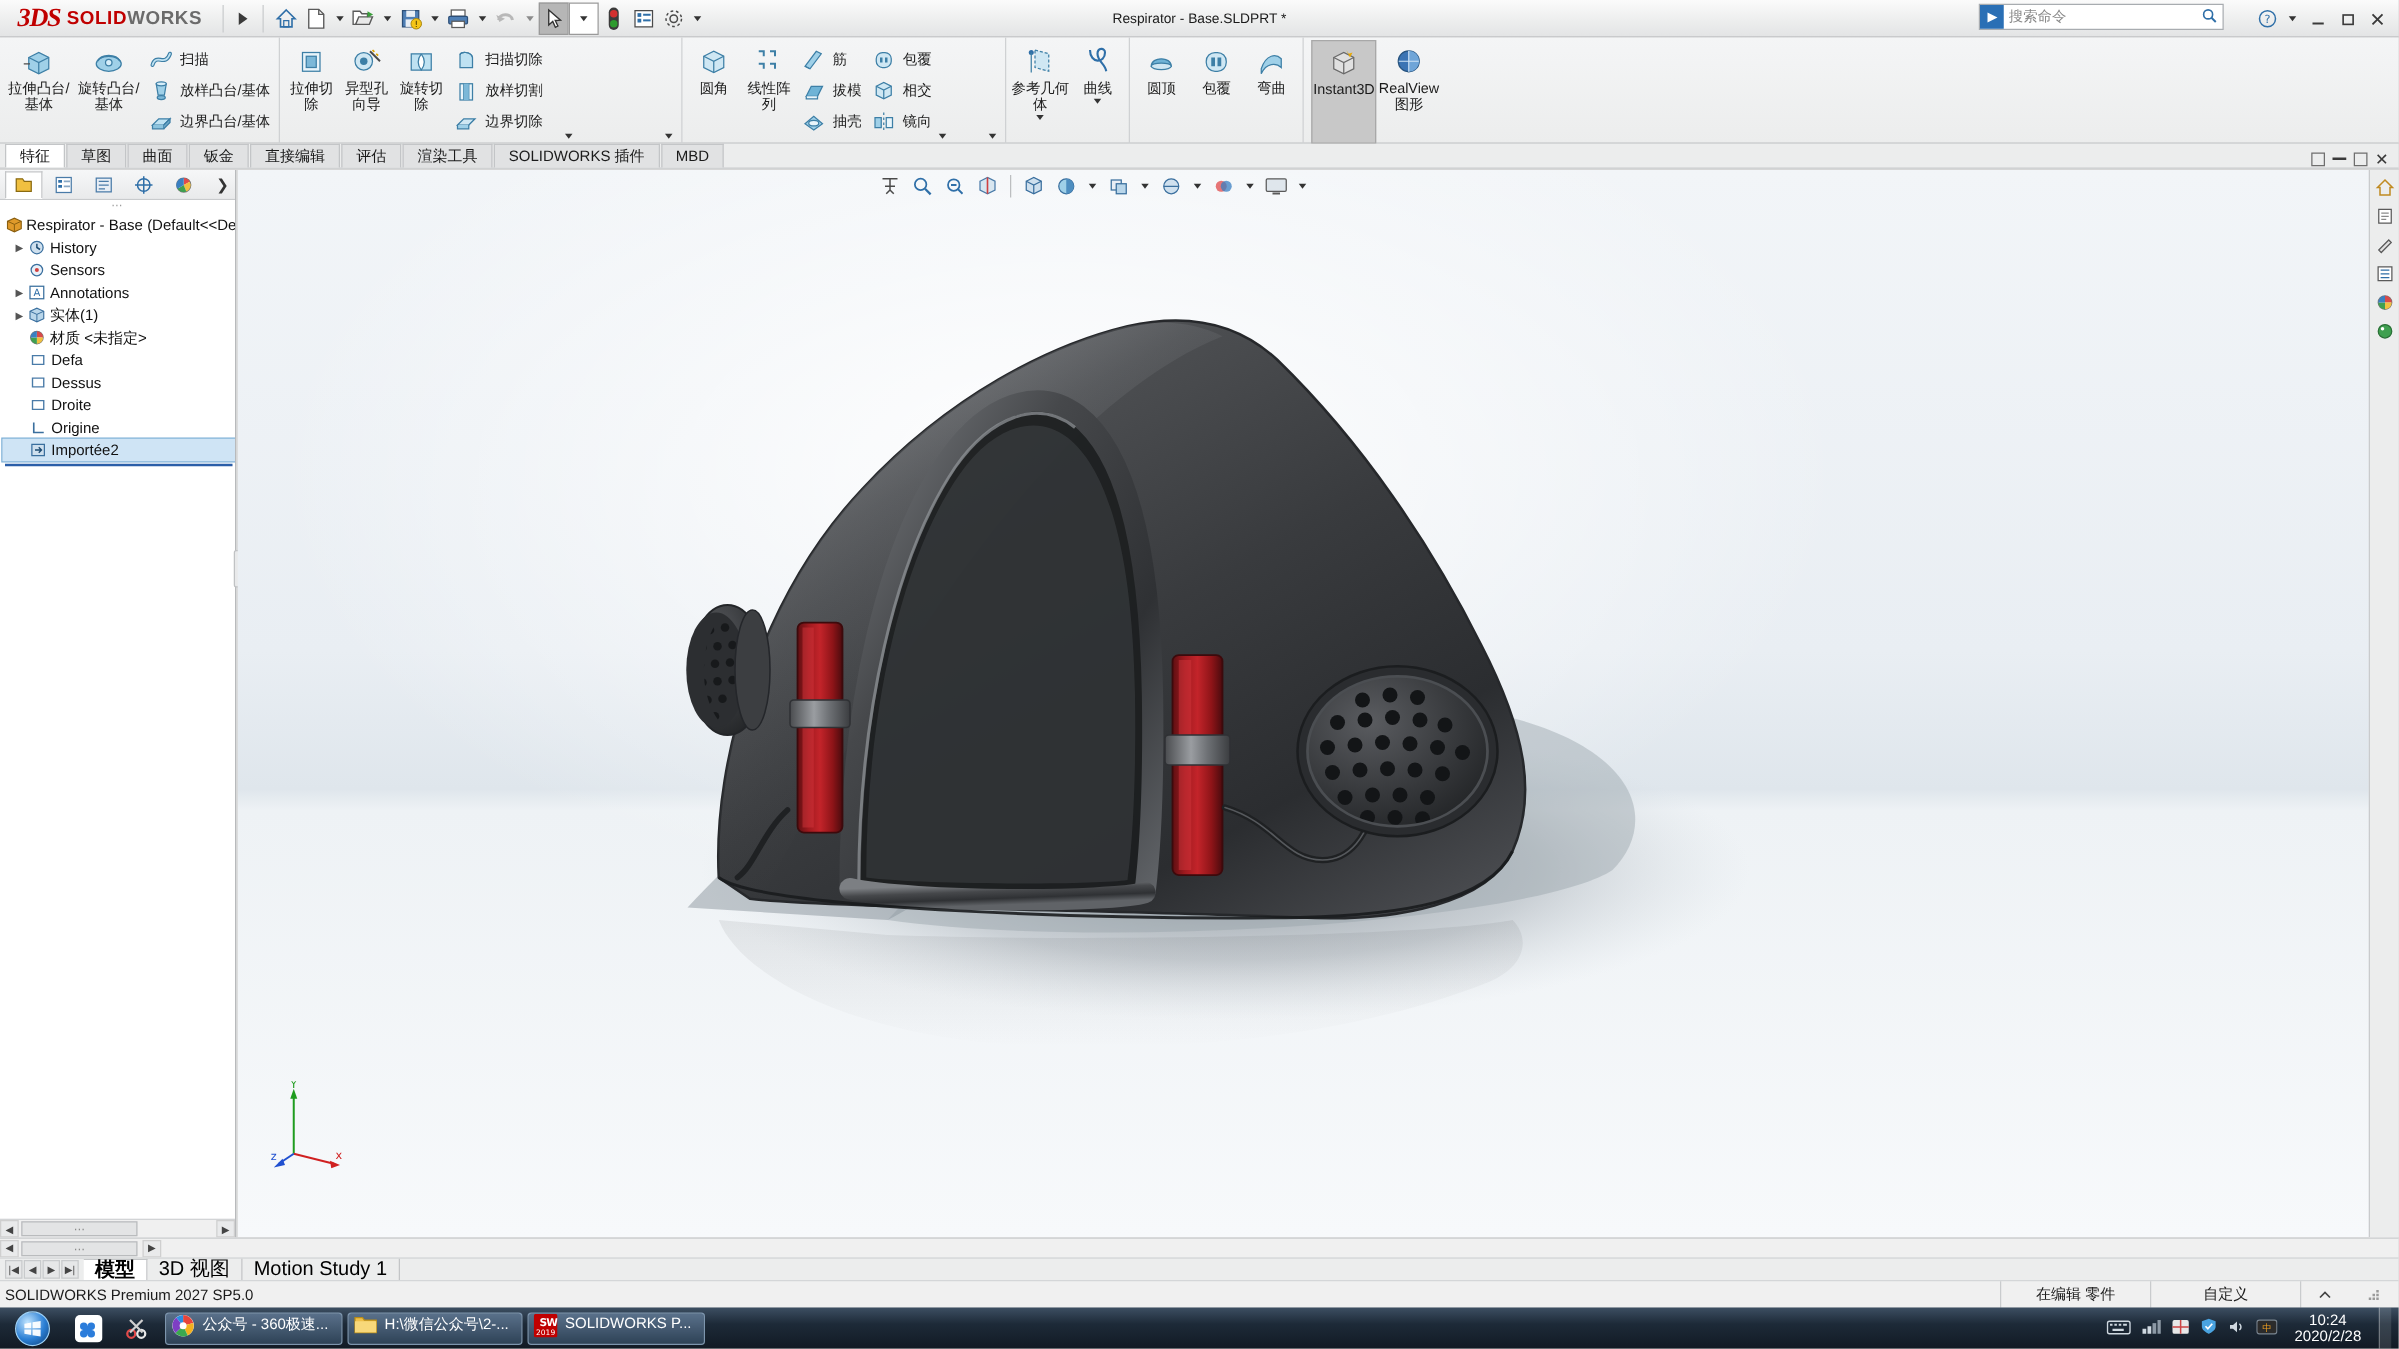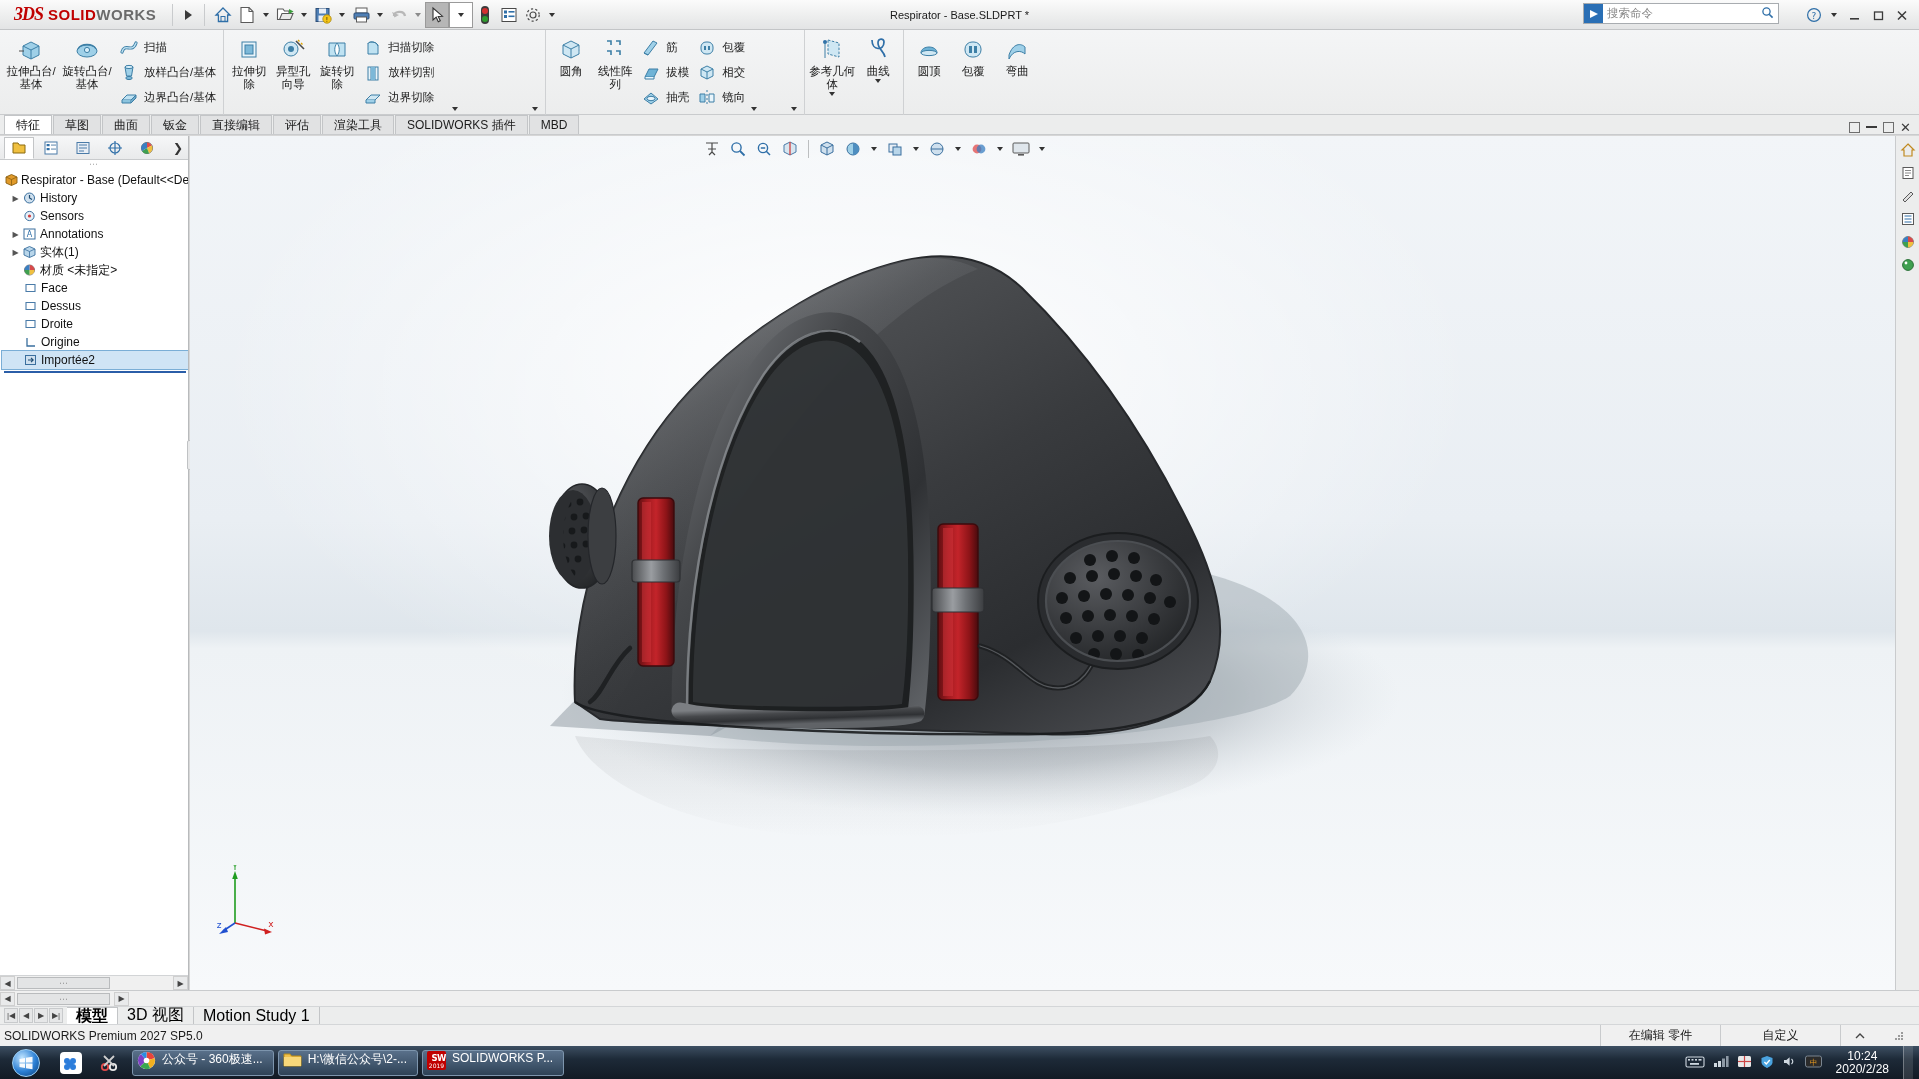--- a/index.html
+++ b/index.html
@@ -16,21 +16,21 @@
 
   
   .titlebar {
     position:absolute; top:0; left:0; width:1919px; height:30px;
     background:linear-gradient(#fbfbfb,#eceded 60%,#e3e4e5);
     border-bottom:1px solid #c3c5c7;
     display:flex; align-items:center;
   }
   .sw-logo { display:flex; align-items:center; padding:0 10px 0 14px; height:30px; }
   .sw-logo .ds {
-    color:#c00000; font-weight:bold; font-style:italic; font-size:18px;
+    color:#c00000; font-weight:bold; font-style:italic; font-size:21px;
     letter-spacing:-1px; font-family:"Liberation Serif", serif;
   }
   .sw-logo .solid { color:#c00000; font-weight:bold; font-size:15px; letter-spacing:.5px; margin-left:5px;}
   .sw-logo .works { color:#6b6b6b; font-weight:bold; font-size:15px; letter-spacing:.5px;}
   .sep-v { width:1px; height:22px; background:#c9cbcd; margin:0 6px; }
   .tri-right {
     width:0;height:0;border-left:7px solid #3a3a3a;border-top:5px solid transparent;border-bottom:5px solid transparent;
     margin:0 6px;
   }
   .tbtn {
@@ -614,20 +614,42 @@
       <div class="big-btn w44">
         <span class="ico">
           <svg width="26" height="26" viewBox="0 0 26 26">
               <path d="M5 18 C9 6, 17 6, 21 10 L21 17 C17 13, 9 13, 5 22 Z" fill="#9fd0e8" stroke="#3d7fa6" stroke-width="1"></path>
             </svg>
         </span>
         <span class="lbl">弯曲</span>
       </div>
     </div>
 
+    <div class="rgroup" style="padding-left:6px;">
+      <div class="big-btn" style="width:52px;background:#c8c8c8;border:1px solid #a8a8a8;height:83px;">
+        <span class="ico">
+          <svg width="28" height="26" viewBox="0 0 28 26">
+              <path d="M6 8 L14 4 L22 8 L22 17 L14 21 L6 17 Z" fill="#e0e0e0" stroke="#6a6a6a" stroke-width="1"></path>
+              <path d="M6 8 L14 12 L22 8 M14 12 V21" fill="none" stroke="#6a6a6a" stroke-width="1"></path>
+              <path d="M16 2 l2 3 l3 -1 l-2 4" fill="#e8a800"></path>
+            </svg>
+        </span>
+        <span class="lbl">Instant3D</span>
+      </div>
+      <div class="big-btn" style="width:52px;">
+        <span class="ico">
+          <svg width="28" height="26" viewBox="0 0 28 26">
+              <circle cx="14" cy="12" r="8.4" fill="#3b74b4" stroke="#27547f" stroke-width="1"></circle>
+              <path d="M14 3.6 A8.4 8.4 0 0 1 14 20.4" fill="#6fa5d8"></path>
+              <path d="M6 12 h16 M14 3.6 v16.8" stroke="#cfe3f5" stroke-width=".9"></path>
+            </svg>
+        </span>
+        <span class="lbl">RealView 图形</span>
+      </div>
+    </div>
   </div>
 
   <div class="tabrow">
     <div class="tab active">
         <span>特征</span>
       </div>
     <div class="tab">
         <span>草图</span>
       </div>
     <div class="tab">
@@ -765,21 +787,21 @@
             </svg>
         </span>
         <span class="tlbl">材质 &lt;未指定&gt;</span>
       </div>
       <div class="trow" style="padding-left:20px">
         <span class="tico">
           <svg width="15" height="14" viewBox="0 0 15 14">
               <path d="M3 3.5 h9 v7 h-9z" fill="none" stroke="#4a7ba8" stroke-width="1.1"></path>
             </svg>
         </span>
-        <span class="tlbl">Face</span>
+        <span class="tlbl">Defa</span>
       </div>
       <div class="trow" style="padding-left:20px">
         <span class="tico">
           <svg width="15" height="14" viewBox="0 0 15 14">
               <path d="M3 3.5 h9 v7 h-9z" fill="none" stroke="#4a7ba8" stroke-width="1.1"></path>
             </svg>
         </span>
         <span class="tlbl">Dessus</span>
       </div>
       <div class="trow" style="padding-left:20px">

